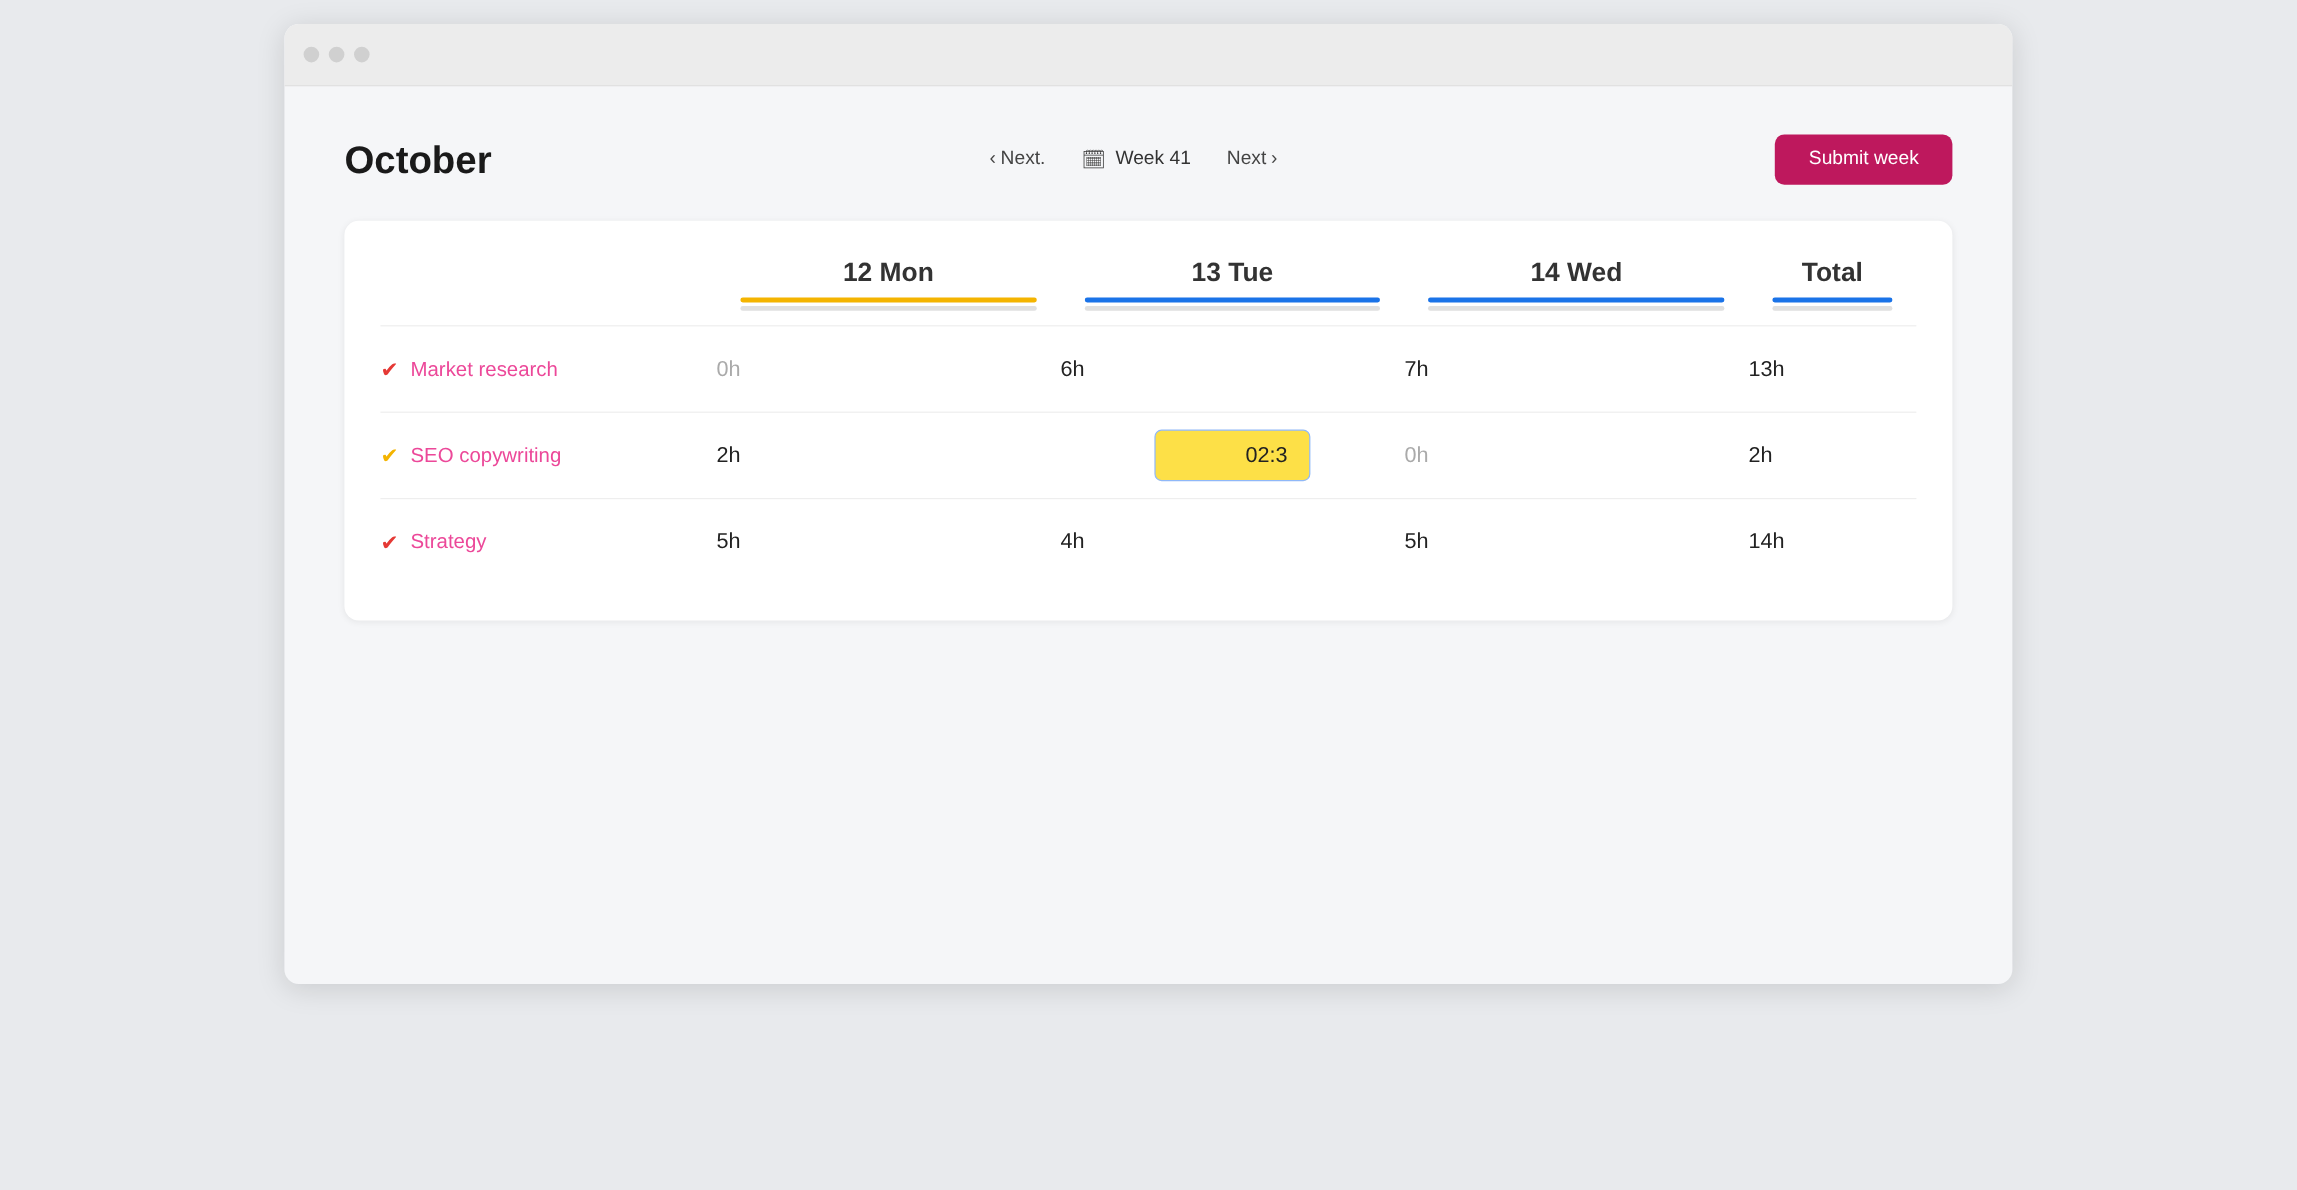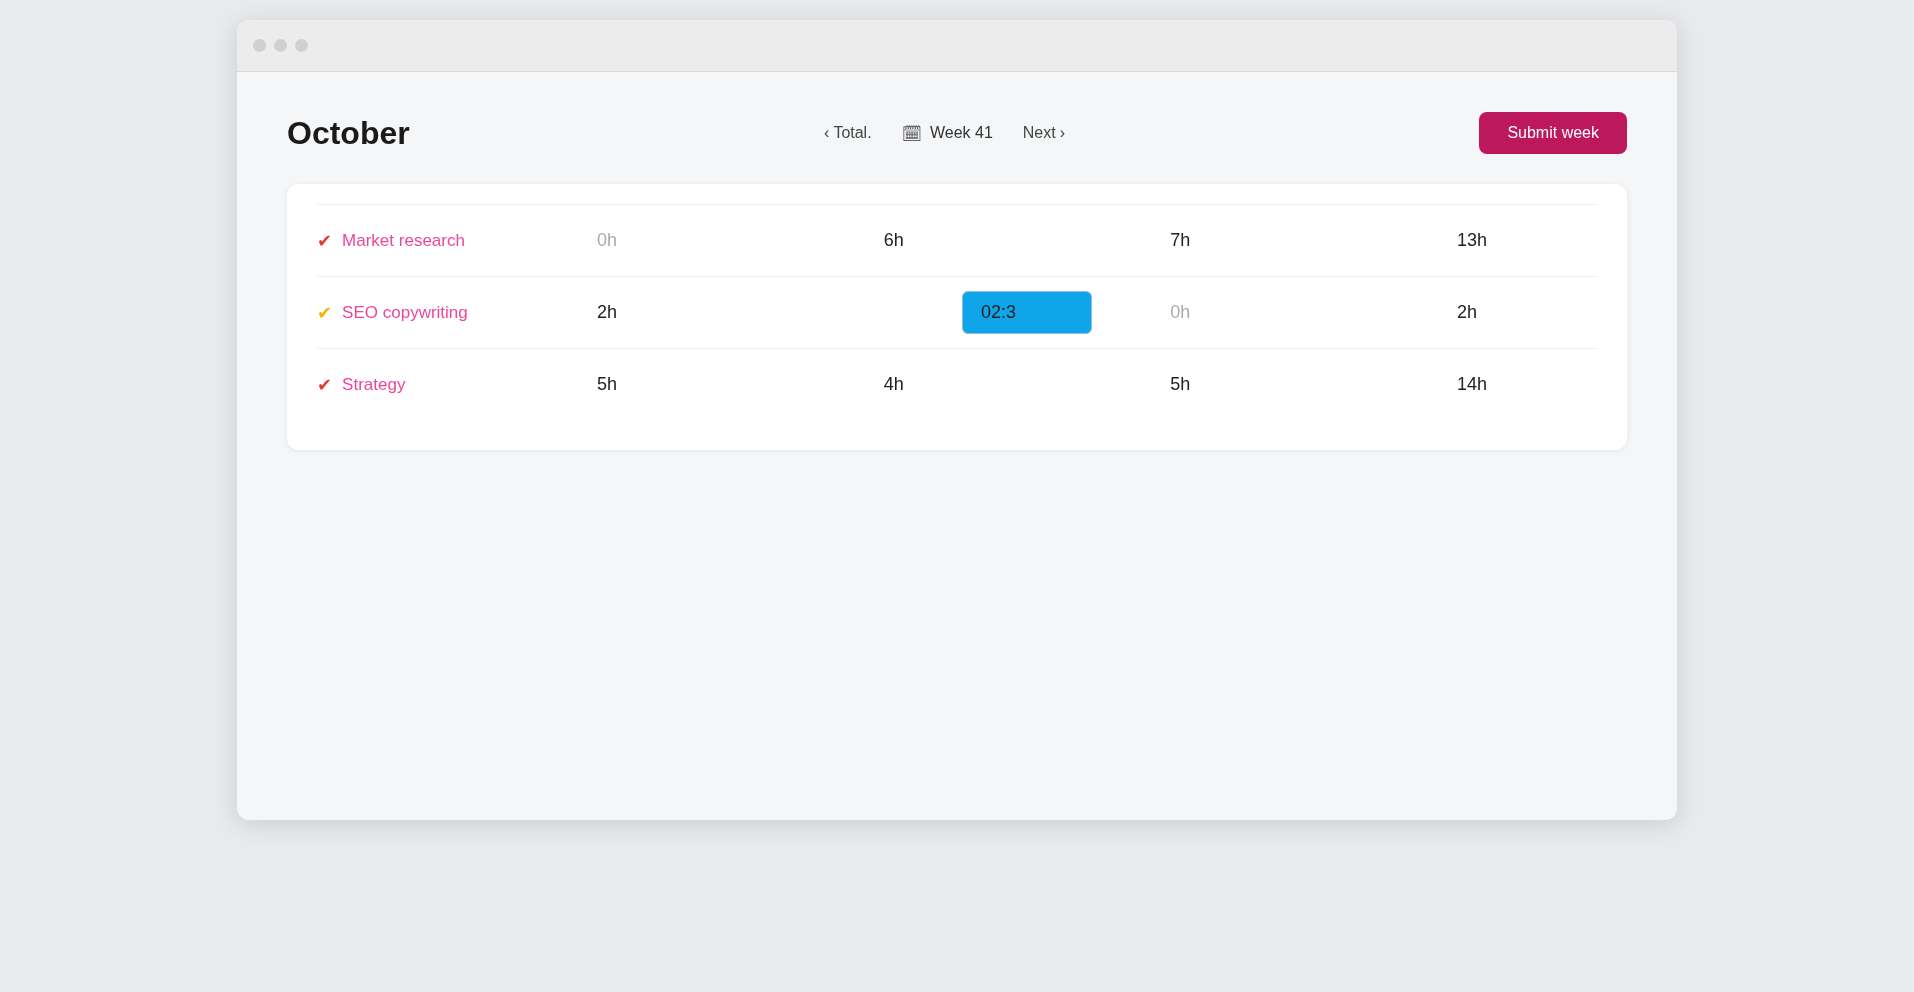--- a/index.html
+++ b/index.html
@@ -155,63 +155,86 @@
       font-size: 18px;
       color: #222;
       font-weight: 400;
     }
     .time-cell.muted { color: #aaa; }
     .time-cell-input {
       display: flex;
       justify-content: center;
     }
     .time-input-box {
-      background: #0ea5e9;
+      background: #fde047;
       border: 1.5px solid #90b8f8;
       border-radius: 6px;
       padding: 10px 18px;
       font-size: 18px;
       color: #222;
-      text-align: left;
+      text-align: right;
       width: 130px;
       outline: none;
     }
     .col-empty { }
   </style>
 </head>
 <body>
 
 <div class="window">
   <div class="titlebar">
     <div class="dot"></div>
     <div class="dot"></div>
     <div class="dot"></div>
   </div>
   <div class="content-area">
     <div class="top-bar">
       <h1 class="page-title">October</h1>
       <div class="nav-controls">
         <button class="nav-btn">
           <span>‹</span>
-          <span>Total.</span>
+          <span>Next.</span>
         </button>
         <div class="week-label">
           <span>🗓</span>
           <span>Week 41</span>
         </div>
         <button class="nav-btn">
           <span>Next</span>
           <span>›</span>
         </button>
       </div>
       <button class="submit-btn">Submit week</button>
     </div>
 
     <div class="card">
 
+      <div class="grid-header">
+        <div class="col-empty"></div>
+        <div class="col-header">
+          <span class="col-header-label">12 Mon</span>
+          <div class="col-underline underline-yellow"></div>
+          <div class="col-underline underline-gray" style="margin-top:3px;"></div>
+        </div>
+        <div class="col-header">
+          <span class="col-header-label">13 Tue</span>
+          <div class="col-underline underline-blue"></div>
+          <div class="col-underline underline-gray" style="margin-top:3px;"></div>
+        </div>
+        <div class="col-header">
+          <span class="col-header-label">14 Wed</span>
+          <div class="col-underline underline-blue"></div>
+          <div class="col-underline underline-gray" style="margin-top:3px;"></div>
+        </div>
+        <div class="col-header">
+          <span class="col-header-label">Total</span>
+          <div class="col-underline underline-blue"></div>
+          <div class="col-underline underline-gray" style="margin-top:3px;"></div>
+        </div>
+      </div>
 
 
       <div class="task-row">
         <div class="task-name-cell">
           <span class="check-icon check-red">✔</span>
           <span class="task-name">Market research</span>
         </div>
         <div class="time-cell muted">0h</div>
         <div class="time-cell">6h</div>
         <div class="time-cell">7h</div>

